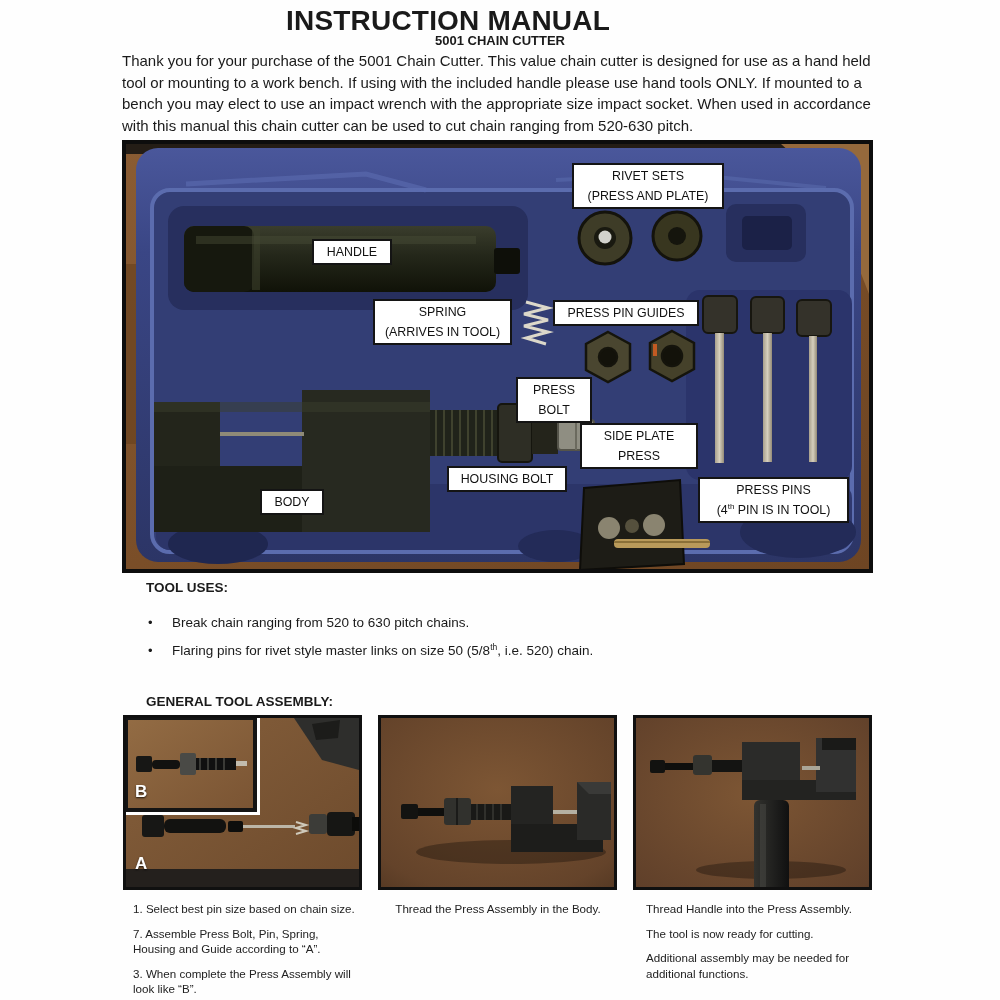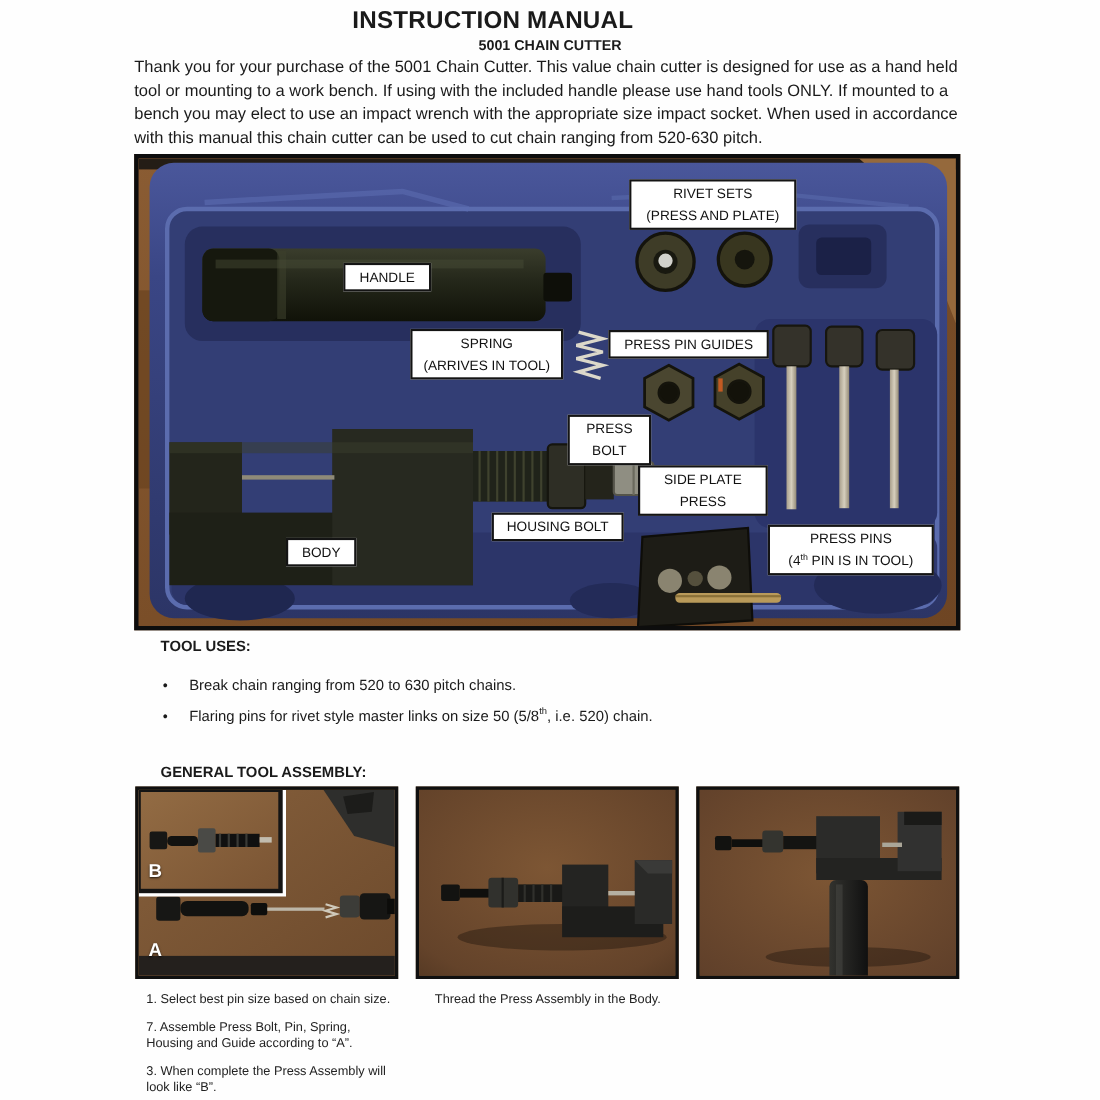--- a/index.html
+++ b/index.html
@@ -1,20 +1,20 @@
 <!DOCTYPE html>
 <html><head>
 <meta charset="utf-8">
 <style>
   html,body{margin:0;padding:0;background:#ffffff;}
   .page{position:relative;width:1000px;height:1000px;background:#fefefe;overflow:hidden;
         font-family:"Liberation Sans", sans-serif;color:#1a1a1a;}
 
   .title{position:absolute;top:5px;left:0;width:896px;text-align:center;
-         font-size:22px;font-weight:bold;letter-spacing:0.2px;}
+         font-size:28px;font-weight:bold;letter-spacing:0.2px;}
   .subtitle{position:absolute;top:33px;left:0;width:1000px;text-align:center;
             font-size:13px;font-weight:bold;}
   .intro{position:absolute;left:122px;top:50px;width:757px;
          font-size:15px;line-height:21.6px;}
 
   
   .kit-photo{position:absolute;left:122px;top:140px;width:743px;height:425px;
              border:4px solid #0d0d0d;background:#7a5130;}
   .kit-photo svg{position:absolute;left:0;top:0;}
   .plabel{position:absolute;background:#ffffff;border:2px solid #141414;
@@ -325,14 +325,19 @@
   </div>
 
   <div class="caption-col" style="left:133px;width:228px;">
     <p>1. Select best pin size based on chain size.</p>
     <p>7. Assemble Press Bolt, Pin, Spring, Housing and Guide according to “A”.</p>
     <p>3. When complete the Press Assembly will look like “B”.</p>
   </div>
   <div class="caption-col cap-center" style="left:378px;width:240px;">
     <p>Thread the Press Assembly in the Body.</p>
   </div>
+  <div class="caption-col" style="left:646px;width:215px;">
+    <p>Thread Handle into the Press Assembly.</p>
+    <p>The tool is now ready for cutting.</p>
+    <p>Additional assembly may be needed for additional functions.</p>
+  </div>
 
 </div>
 
 </body></html>

